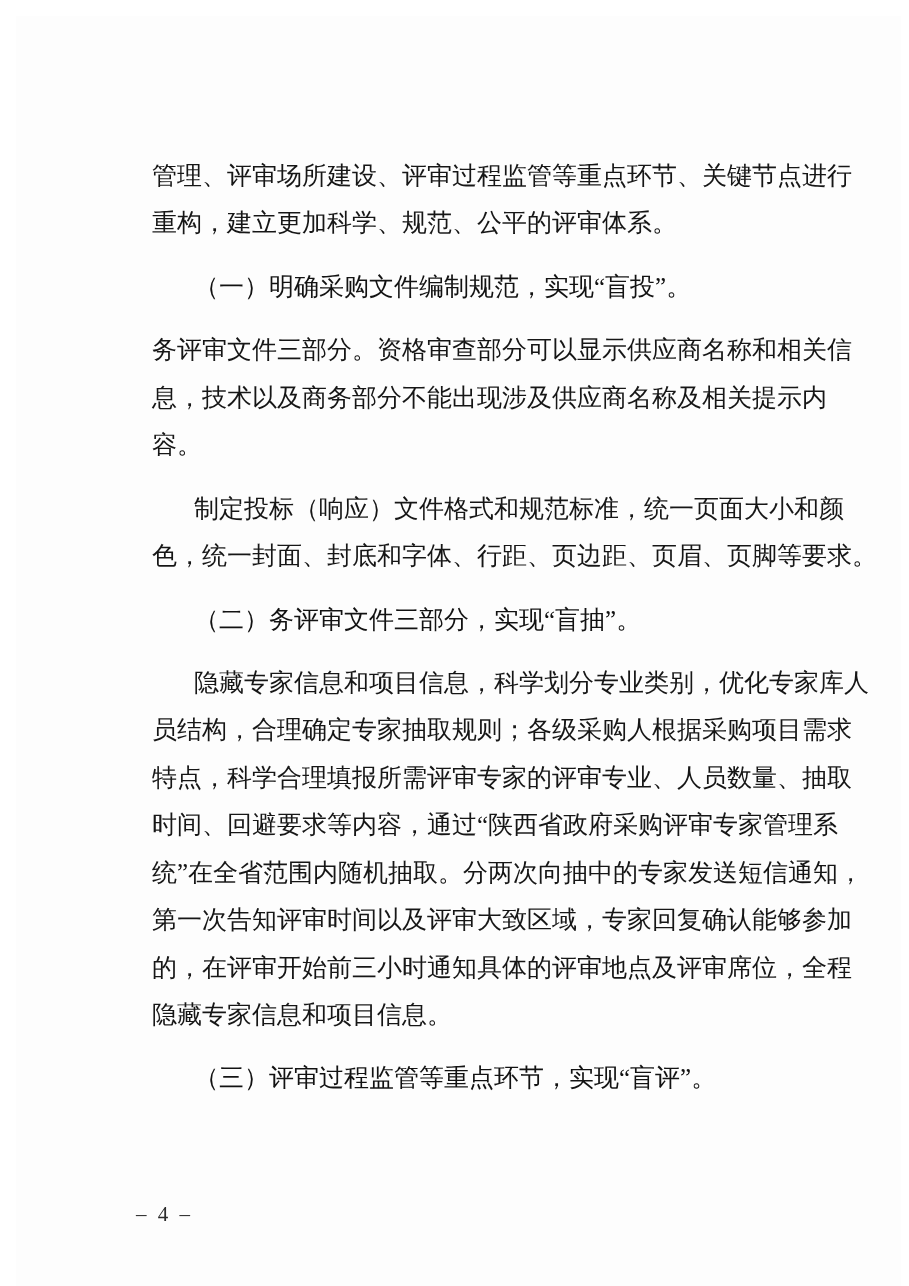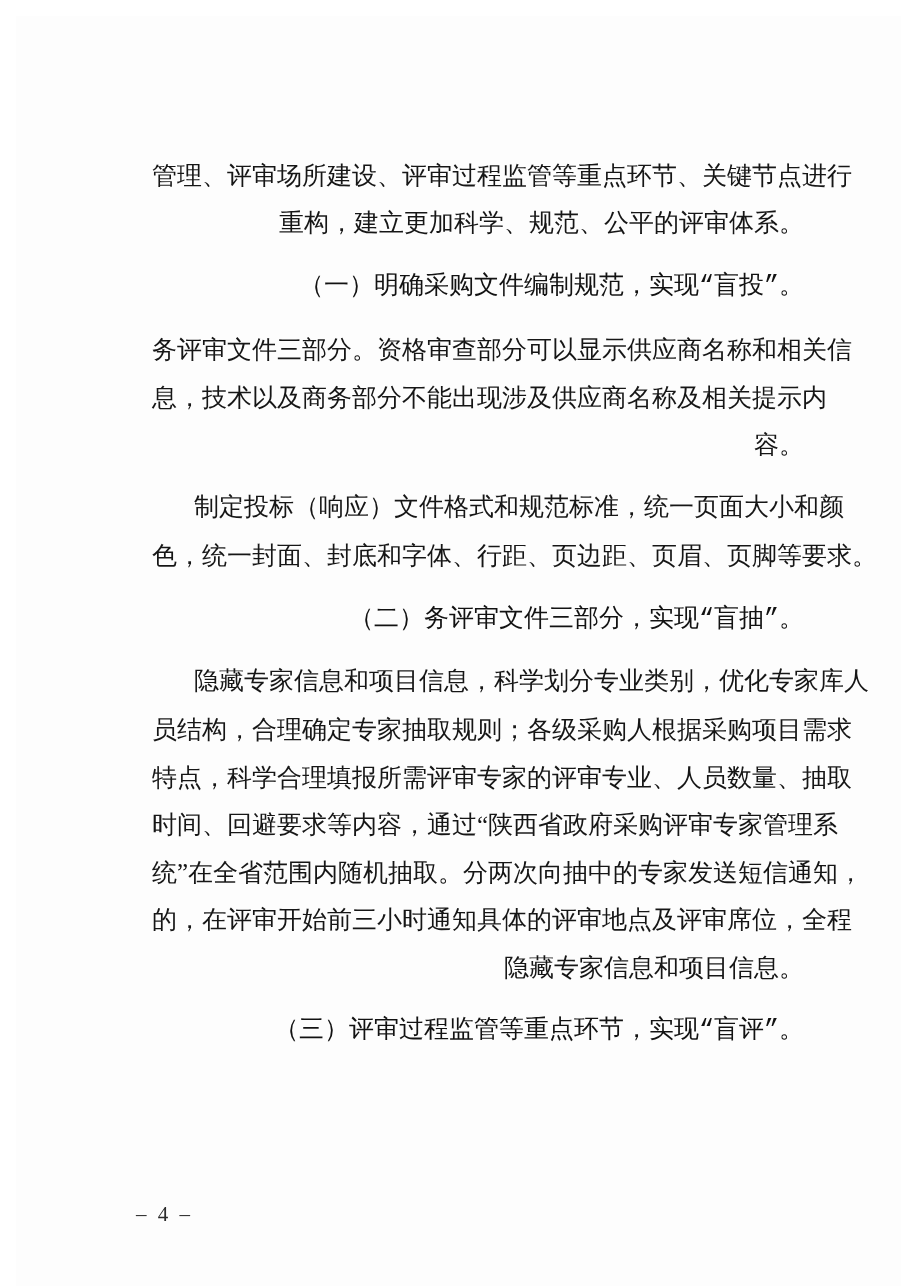--- a/index.html
+++ b/index.html
@@ -20,30 +20,29 @@
     top: 112px;
     width: 700px;
   }
   .paragraph { }
   .line {
     font-size: 25px;
     line-height: 47.45px;
     height: 47.45px;
     color: #161616;
     white-space: nowrap;
-    text-align: right;
+    text-align: left;
     letter-spacing: 0;
   }
   .line.fill {
     text-align: justify;
     text-align-last: justify;
   }
   .line.indent {
     padding-left: 50px;
-    font-family: Liberation Mono, monospace;
   }
   .heading .line {
     color: #121212;
   }
   .footer {
     position: absolute;
     left: 112px;
     top: 1178px;
     font-size: 21px;
     line-height: 24px;
@@ -82,20 +81,21 @@
       </div>
       <div class="paragraph heading">
         <div class="line indent">（二）务评审文件三部分，实现“盲抽”。</div>
       </div>
       <div class="paragraph body">
         <div class="line indent fill">隐藏专家信息和项目信息，科学划分专业类别，优化专家库人</div>
         <div class="line fill">员结构，合理确定专家抽取规则；各级采购人根据采购项目需求</div>
         <div class="line fill">特点，科学合理填报所需评审专家的评审专业、人员数量、抽取</div>
         <div class="line fill">时间、回避要求等内容，通过“陕西省政府采购评审专家管理系</div>
         <div class="line fill">统”在全省范围内随机抽取。分两次向抽中的专家发送短信通知，</div>
+        <div class="line fill">第一次告知评审时间以及评审大致区域，专家回复确认能够参加</div>
         <div class="line fill">的，在评审开始前三小时通知具体的评审地点及评审席位，全程</div>
         <div class="line">隐藏专家信息和项目信息。</div>
       </div>
       <div class="paragraph heading">
         <div class="line indent">（三）评审过程监管等重点环节，实现“盲评”。</div>
       </div>
     </div>
   <div class="footer">– 4 –</div>
   <div class="scan-edge"></div>
 </div>

